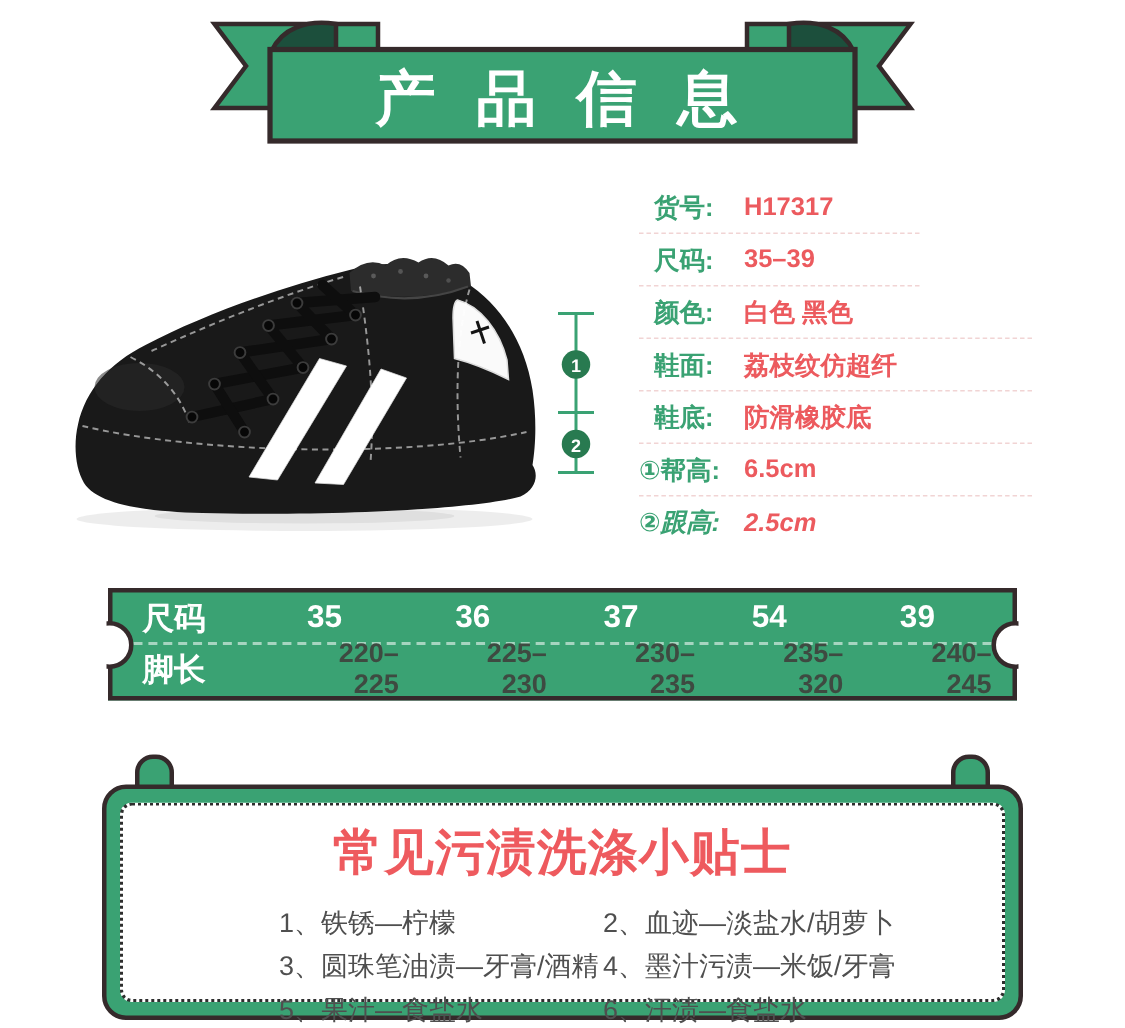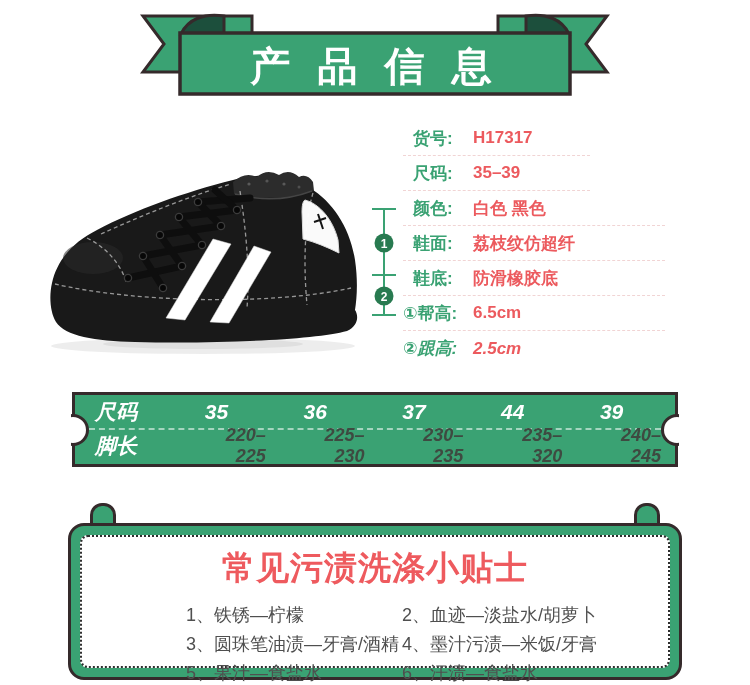--- a/index.html
+++ b/index.html
@@ -6,34 +6,34 @@
   .page{
     position:relative;width:696px;height:685px;background:#fff;overflow:hidden;
     font-family:"Liberation Sans","DejaVu Sans",sans-serif;
   }
   .abs{position:absolute;}
 
   
   .banner-svg{left:0;top:0;width:750px;height:110px;}
 
   
-  .specs{left:403px;top:121px;width:270px;}
+  .specs{left:426px;top:121px;width:270px;}
   .spec-row{height:35px;display:flex;align-items:center;box-sizing:border-box;
             border-bottom:1px dashed #f1d4d4;}
   .spec-row.short{width:187px;}
   .spec-row.long{width:262px;}
   .spec-row.last{border-bottom:none;font-style:italic;}
   .spec-label{display:inline-block;width:70px;font-size:17px;font-weight:bold;color:#3aa273;white-space:nowrap;}
   .spec-label.pad{text-indent:10px;}
   .spec-value{font-size:17px;font-weight:bold;color:#ec5a5e;white-space:nowrap;}
 
   .measure-svg{left:370px;top:203px;width:32px;height:118px;}
 
   
-  .size-wrap{left:72px;top:392px;width:606px;height:75px;font-style:italic;}
+  .size-wrap{left:72px;top:392px;width:606px;height:75px;}
   .size-table{position:absolute;left:0;top:0;width:100%;height:100%;box-sizing:border-box;
               background:#3aa273;border:3px solid #352a2b;}
   .size-row{display:flex;align-items:center;margin:0 14px;height:33px;}
   .size-row.first{border-bottom:2px dashed rgba(255,255,255,0.55);height:33px;}
   .size-row.second{height:32px;gap:36px;}
   .size-head{width:72px;padding-left:6px;font-size:21px;font-weight:bold;color:#ffffff;}
   .size-cell{flex:1;text-align:center;font-size:21px;font-weight:600;color:#ffffff;}
   .foot-cell{flex:1;text-align:right;font-size:18px;font-weight:bold;color:#3e4a41;}
   .notch{position:absolute;top:50%;transform:translateY(-50%);width:26px;height:26px;
          background:#fff;border:3px solid #352a2b;border-radius:50%;z-index:2;}
@@ -184,21 +184,21 @@
     <text x="14" y="94" text-anchor="middle" dominant-baseline="central" font-size="12" font-weight="bold" fill="#ffffff">2</text>
   </svg>
 
   <div class="abs size-wrap">
     <div class="size-table">
       <div class="size-row first">
         <span class="size-head">尺码</span>
         <span class="size-cell">35</span>
         <span class="size-cell">36</span>
         <span class="size-cell">37</span>
-        <span class="size-cell">44</span>
+        <span class="size-cell">54</span>
         <span class="size-cell">39</span>
       </div>
       <div class="size-row second">
         <span class="size-head">脚长</span>
         <span class="foot-cell">220–225</span>
         <span class="foot-cell">225–230</span>
         <span class="foot-cell">230–235</span>
         <span class="foot-cell">235–320</span>
         <span class="foot-cell">240–245</span>
       </div>

